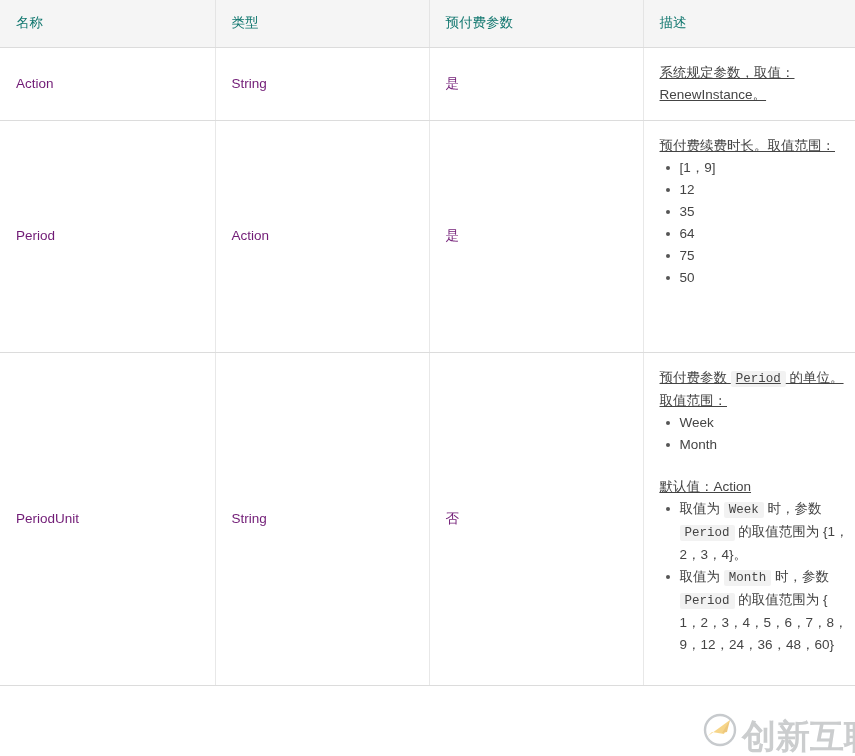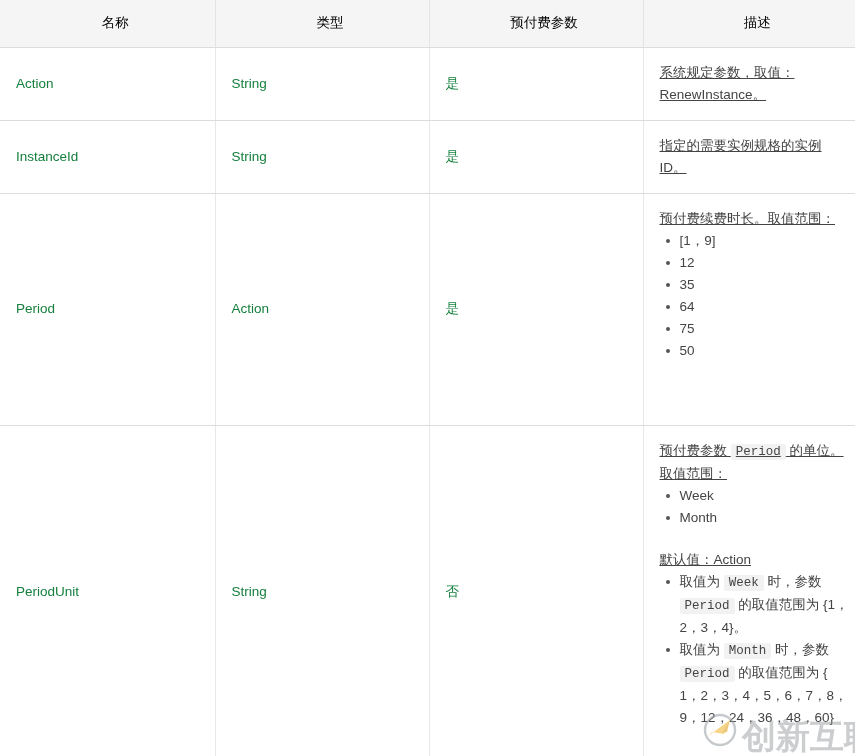--- a/index.html
+++ b/index.html
@@ -25,37 +25,37 @@
 
   .param-table col.c-name  { width: 215px; }
   .param-table col.c-type  { width: 214px; }
   .param-table col.c-req   { width: 214px; }
   .param-table col.c-desc  { width: 212px; }
 
   .param-table thead th {
     background: #f5f5f5;
     border-right: 1px solid #e4e4e4;
     border-bottom: 1px solid #dcdcdc;
-    text-align: center;
+    text-align: left;
     font-weight: normal;
-    color: #000000;
+    color: #0f766e;
     padding: 0 0 0 16px;
     height: 47px;
     vertical-align: middle;
     font-size: 13.5px;
     box-sizing: border-box;
   }
   .param-table thead th:last-child { border-right: none; }
 
   .param-table tbody td {
     border-right: 1px solid #e8e8e8;
     border-bottom: 1px solid #dcdcdc;
     padding: 0 0 0 16px;
     vertical-align: middle;
-    color: #15803d;
+    color: #701a75;
     font-size: 13.5px;
     box-sizing: border-box;
     line-height: 22px;
   }
   .param-table tbody td:last-child { border-right: none; }
 
   .param-table tbody td.desc {
     vertical-align: top;
     padding-top: 14px;
     padding-bottom: 14px;
@@ -163,29 +163,20 @@
     <tr class="r-action">
       <td>Action</td>
       <td>String</td>
       <td>是</td>
       <td class="desc">
         <p>系统规定参数，取值：</p>
         <p>RenewInstance。</p>
       </td>
     </tr>
 
-    <tr class="r-instance">
-      <td>InstanceId</td>
-      <td>String</td>
-      <td>是</td>
-      <td class="desc">
-        <p>指定的需要实例规格的实例</p>
-        <p>ID。</p>
-      </td>
-    </tr>
 
     <tr class="r-period">
       <td>Period</td>
       <td>Action</td>
       <td>是</td>
       <td class="desc">
         <p>预付费续费时长。取值范围：</p>
         <ul>
           <li>[1，9]</li>
           <li>12</li>

